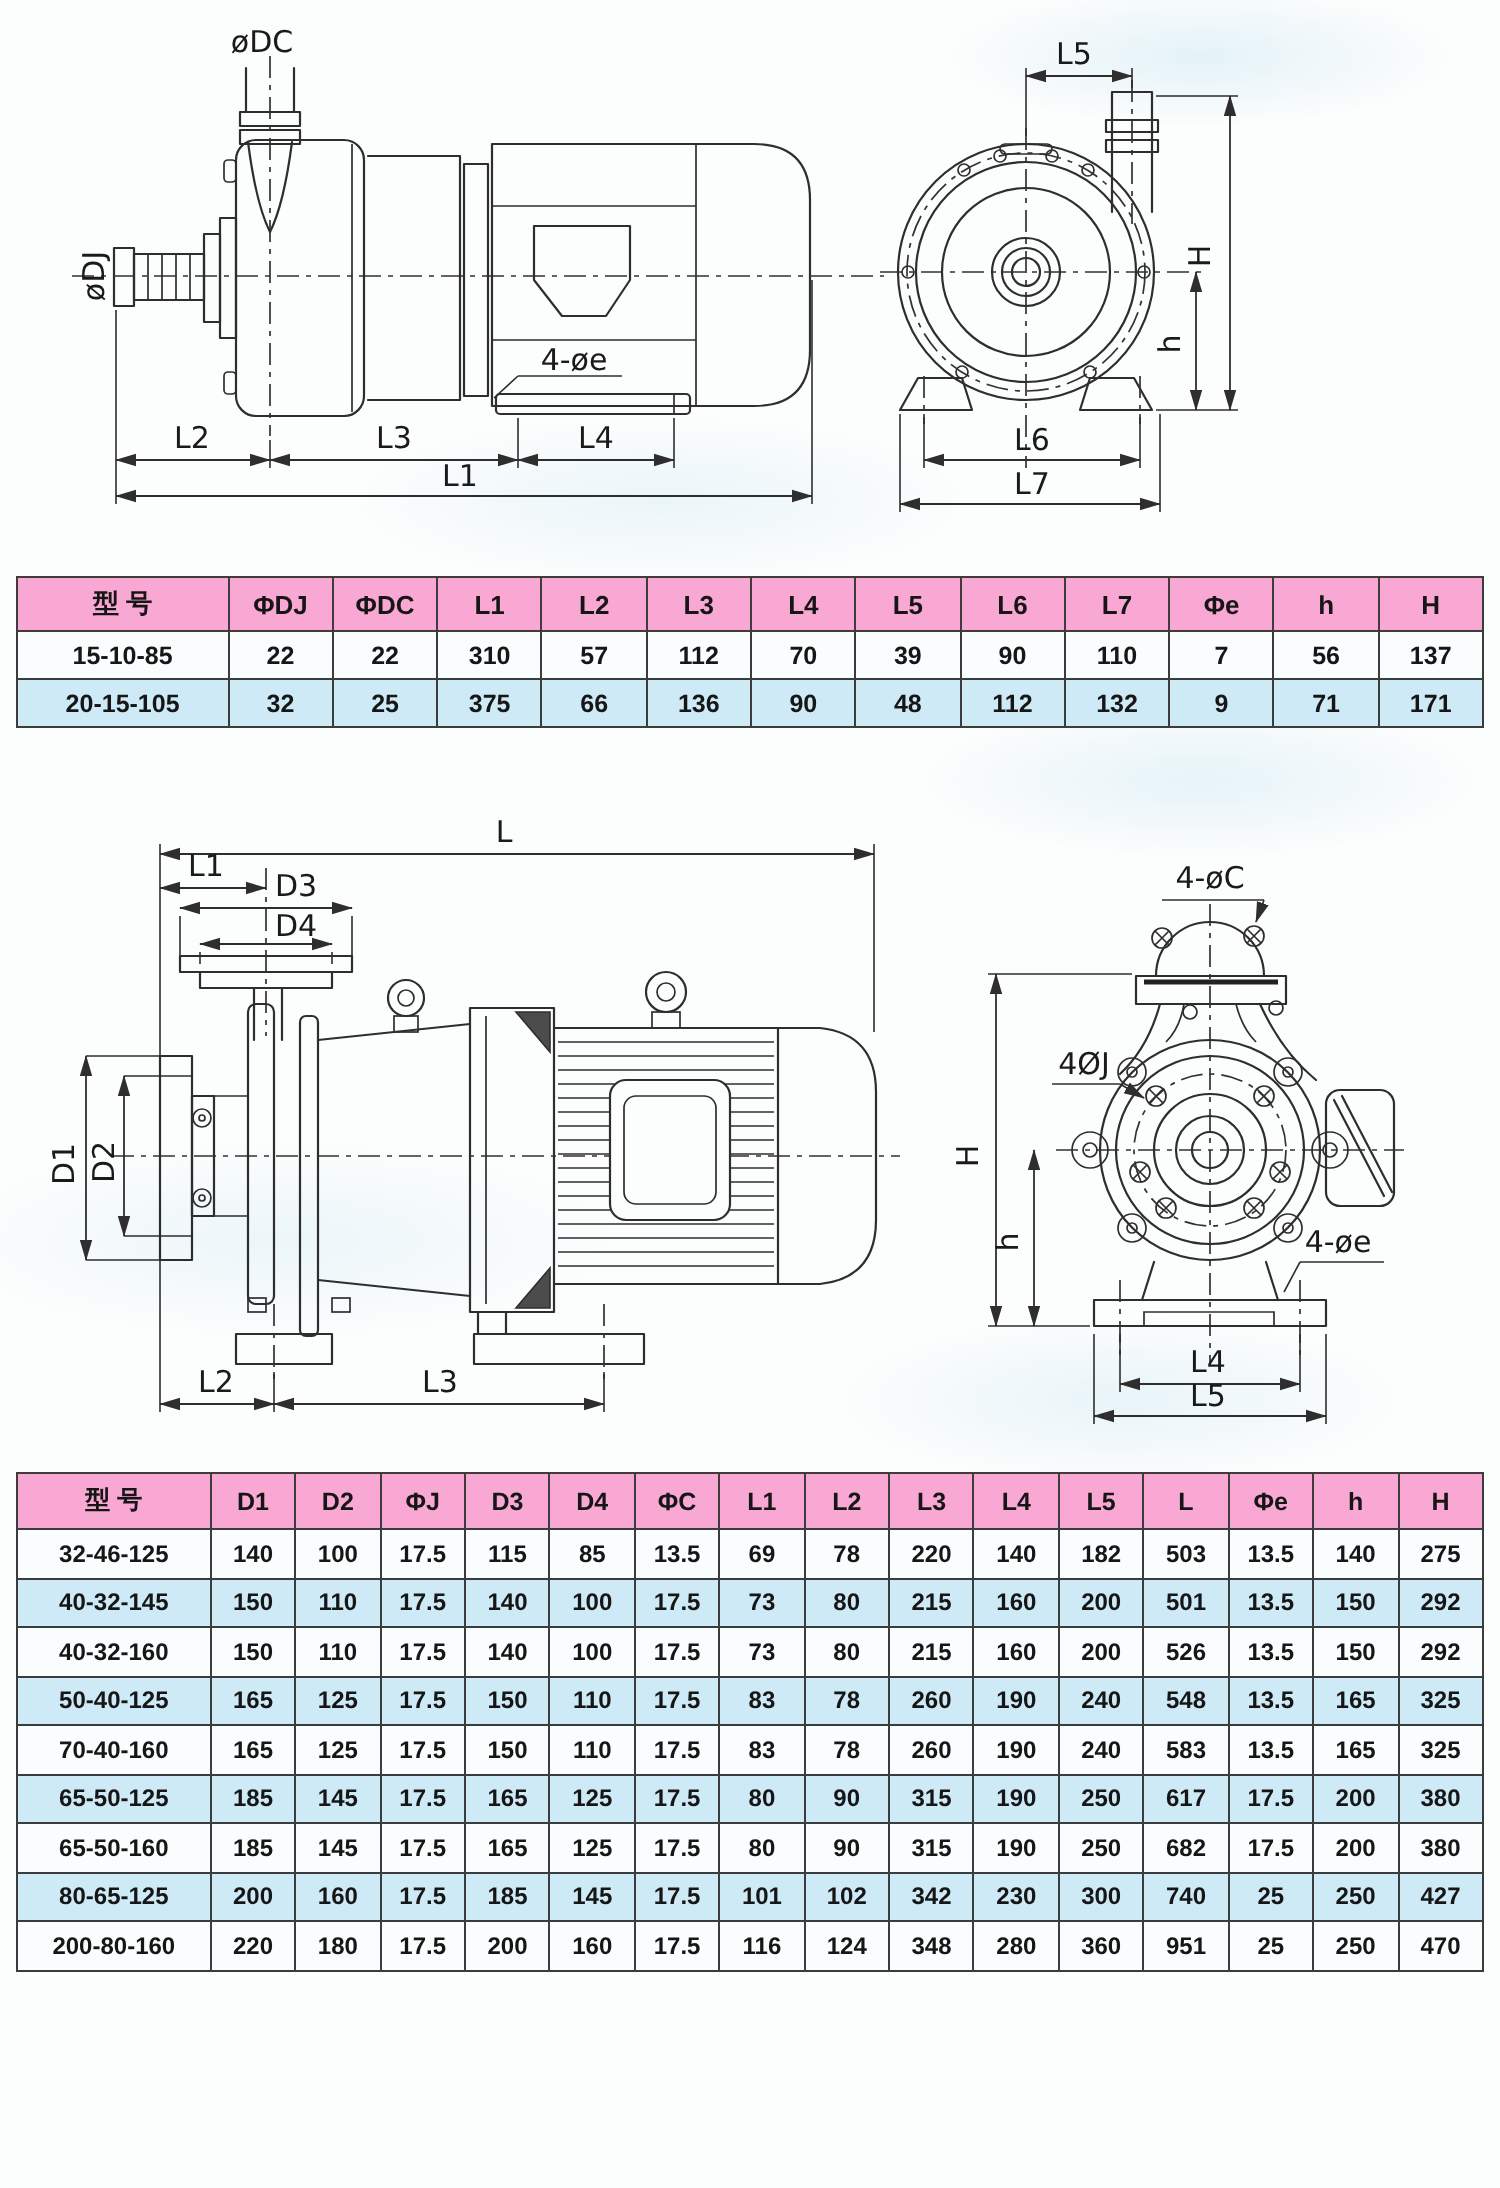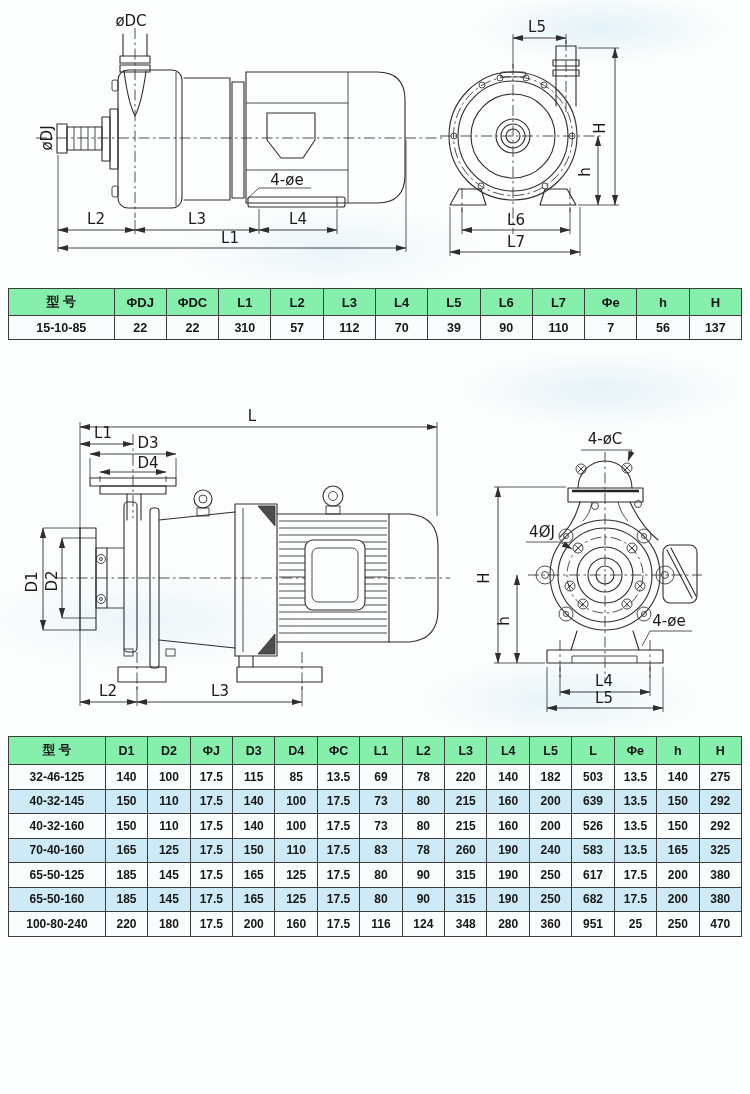--- a/index.html
+++ b/index.html
@@ -25,21 +25,21 @@
   .plate{fill:#fcfdfd;}
   .drawing{position:absolute;left:0;}
   #drawing-top{top:0;}
   #drawing-mid{top:390px;}
   .spec-table{position:absolute;left:8px;width:734px;}
   #table1{top:288px;}
   #table2{top:736px;}
   table{border-collapse:collapse;width:100%;table-layout:fixed;}
   th,td{border:1px solid #3c3c3c;text-align:center;vertical-align:middle;
         color:#161616;font-weight:bold;overflow:hidden;white-space:nowrap;}
-  thead th{background:#86efac;}
+  thead th{background:#f9a8d4;}
   tbody tr:nth-child(even) td{background:#cdeaf6;}
   tbody tr:nth-child(odd) td{background:#fafdfe;}
   #table1 th{height:24px;font-size:13px;}
   #table1 td{height:21px;font-size:12.5px;}
   #table1 th:first-child{width:14%;}
   #table2 th{height:25px;font-size:12.5px;}
   #table2 td{height:21.5px;font-size:12px;}
   #table2 th:first-child{width:12.8%;}
 </style>
 </head>
@@ -209,20 +209,35 @@
           <td>310</td>
           <td>57</td>
           <td>112</td>
           <td>70</td>
           <td>39</td>
           <td>90</td>
           <td>110</td>
           <td>7</td>
           <td>56</td>
           <td>137</td>
+        </tr>
+        <tr>
+          <td>20-15-105</td>
+          <td>32</td>
+          <td>25</td>
+          <td>375</td>
+          <td>66</td>
+          <td>136</td>
+          <td>90</td>
+          <td>48</td>
+          <td>112</td>
+          <td>132</td>
+          <td>9</td>
+          <td>71</td>
+          <td>171</td>
         </tr>
       </tbody>
   </table>
 </div>
 
 <svg id="drawing-mid" class="drawing" width="750" height="346" viewBox="0 0 750 346">
   <defs>
     <marker id="a2f" markerWidth="11" markerHeight="8" refX="10" refY="4" orient="auto" markerUnits="userSpaceOnUse">
       <path d="M0,0.9 L10.5,4 L0,7.1 Z" fill="#2e2e2e"></path>
     </marker>
@@ -487,21 +502,21 @@
           <td>110</td>
           <td>17.5</td>
           <td>140</td>
           <td>100</td>
           <td>17.5</td>
           <td>73</td>
           <td>80</td>
           <td>215</td>
           <td>160</td>
           <td>200</td>
-          <td>639</td>
+          <td>501</td>
           <td>13.5</td>
           <td>150</td>
           <td>292</td>
         </tr>
         <tr>
           <td>40-32-160</td>
           <td>150</td>
           <td>110</td>
           <td>17.5</td>
           <td>140</td>
@@ -511,20 +526,38 @@
           <td>80</td>
           <td>215</td>
           <td>160</td>
           <td>200</td>
           <td>526</td>
           <td>13.5</td>
           <td>150</td>
           <td>292</td>
         </tr>
         <tr>
+          <td>50-40-125</td>
+          <td>165</td>
+          <td>125</td>
+          <td>17.5</td>
+          <td>150</td>
+          <td>110</td>
+          <td>17.5</td>
+          <td>83</td>
+          <td>78</td>
+          <td>260</td>
+          <td>190</td>
+          <td>240</td>
+          <td>548</td>
+          <td>13.5</td>
+          <td>165</td>
+          <td>325</td>
+        </tr>
+        <tr>
           <td>70-40-160</td>
           <td>165</td>
           <td>125</td>
           <td>17.5</td>
           <td>150</td>
           <td>110</td>
           <td>17.5</td>
           <td>83</td>
           <td>78</td>
           <td>260</td>
@@ -565,21 +598,39 @@
           <td>90</td>
           <td>315</td>
           <td>190</td>
           <td>250</td>
           <td>682</td>
           <td>17.5</td>
           <td>200</td>
           <td>380</td>
         </tr>
         <tr>
-          <td>100-80-240</td>
+          <td>80-65-125</td>
+          <td>200</td>
+          <td>160</td>
+          <td>17.5</td>
+          <td>185</td>
+          <td>145</td>
+          <td>17.5</td>
+          <td>101</td>
+          <td>102</td>
+          <td>342</td>
+          <td>230</td>
+          <td>300</td>
+          <td>740</td>
+          <td>25</td>
+          <td>250</td>
+          <td>427</td>
+        </tr>
+        <tr>
+          <td>200-80-160</td>
           <td>220</td>
           <td>180</td>
           <td>17.5</td>
           <td>200</td>
           <td>160</td>
           <td>17.5</td>
           <td>116</td>
           <td>124</td>
           <td>348</td>
           <td>280</td>

